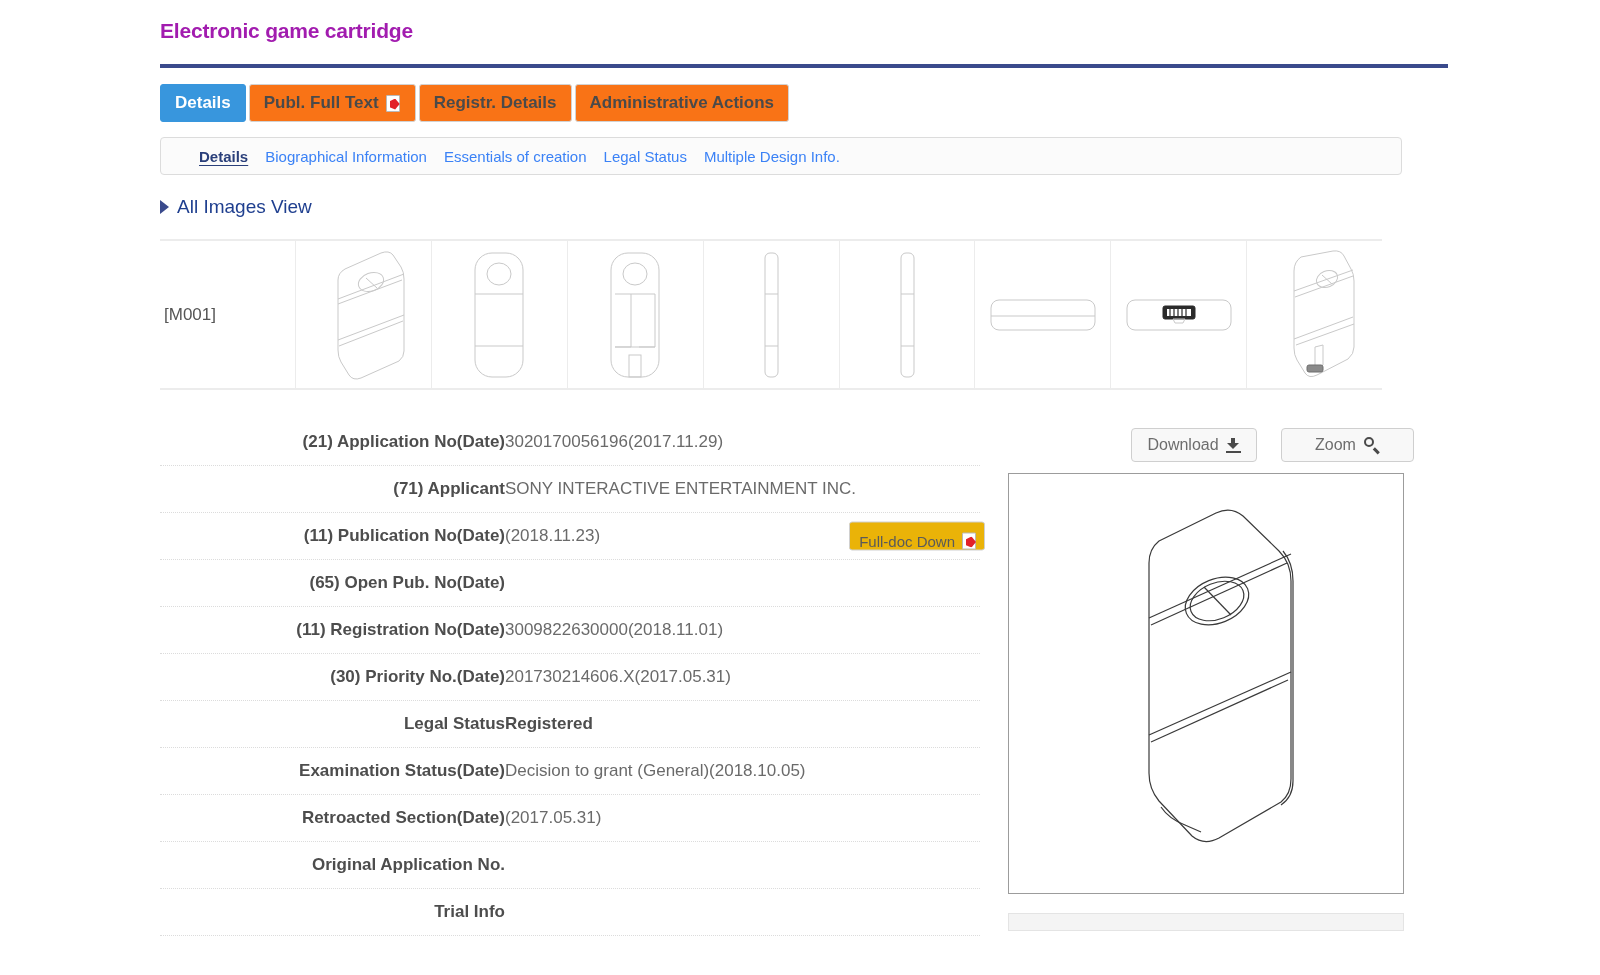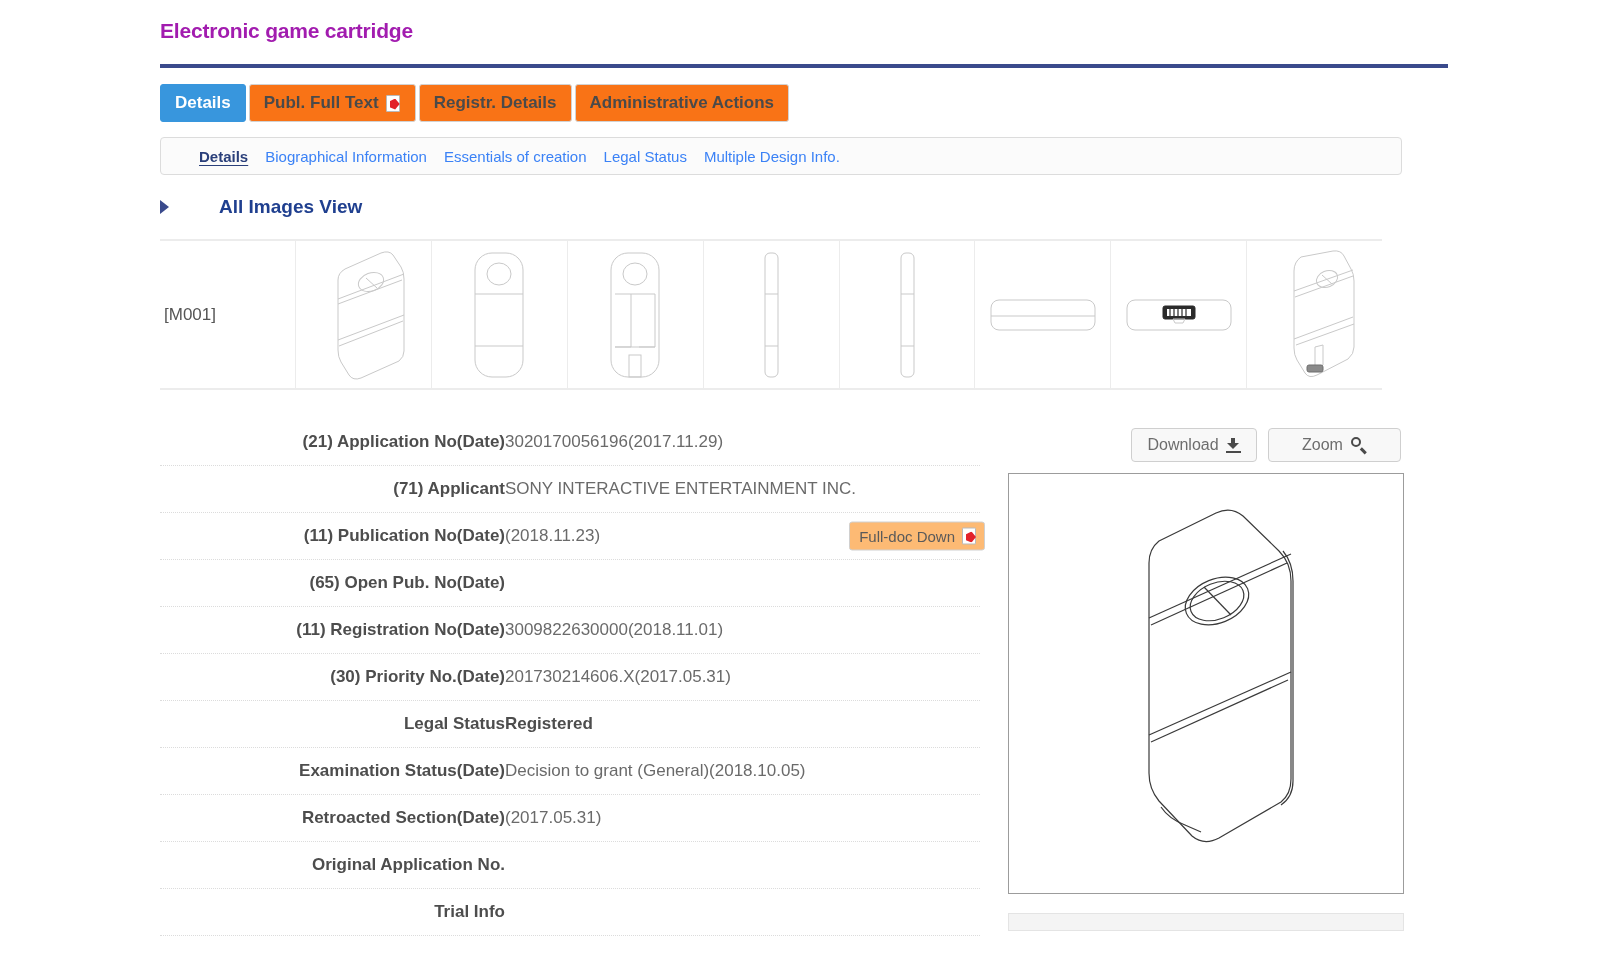--- a/index.html
+++ b/index.html
@@ -71,21 +71,21 @@
   
   .aiv{
     position:absolute;left:160px;top:196px;
     display:flex;align-items:center;
   }
   .aiv-arrow{
     width:0;height:0;border-left:9px solid #3a4a8c;
     border-top:7px solid transparent;border-bottom:7px solid transparent;
     margin-right:8px;
   }
-  .aiv-label{font-size:19px;font-weight:bold;color:#1f3f8f;margin-left:42px;}
+  .aiv-label{font-size:19px;font-weight:normal;color:#1f3f8f;}
 
   
   .thumbstrip{
     position:absolute;left:160px;top:239px;width:1222px;height:151px;
     border-top:2px solid #ececec;border-bottom:2px solid #ececec;
     box-sizing:border-box;display:flex;
   }
   .thumb-label-cell{
     width:136px;flex:none;display:flex;align-items:center;
     justify-content:flex-start;padding-left:4px;
@@ -113,30 +113,30 @@
     width:345px;flex:none;
     font-size:17px;font-weight:bold;color:#4d4d4d;text-align:right;
   }
   .dvalue{
     font-size:17px;color:#6a6a6a;flex:1 1 auto;
   }
   .dvalue.strong{font-weight:bold;color:#4d4d4d;}
 
   .fulldoc-btn{
     position:absolute;right:-5px;top:50%;transform:translateY(-50%);
-    height:27px;display:flex;align-items:center;
+    height:27px;display:flex;align-items:flex-end;
     padding:0 7px 0 9px;
     border:1px solid #d0d0d0;border-radius:3px;
-    background:#fdba74;
+    background:#eab308;
     font-size:15px;color:#5a5a5a;white-space:nowrap;
   }
 
   
   .imgtools{
-    position:absolute;left:1131px;top:428px;display:flex;
+    position:absolute;left:1131px;top:428px;display:flex;gap:13px;
   }
   .tool-btn{
     height:34px;min-width:126px;
     display:flex;align-items:center;justify-content:center;
     border:1px solid #cfcfcf;border-radius:4px;
     background:#f8f8f8;color:#6d6d6d;
     font-size:16px;margin-right:11px;box-sizing:border-box;
   }
   .tool-btn:last-child{margin-right:0;min-width:133px;}
   .dl-ico{

